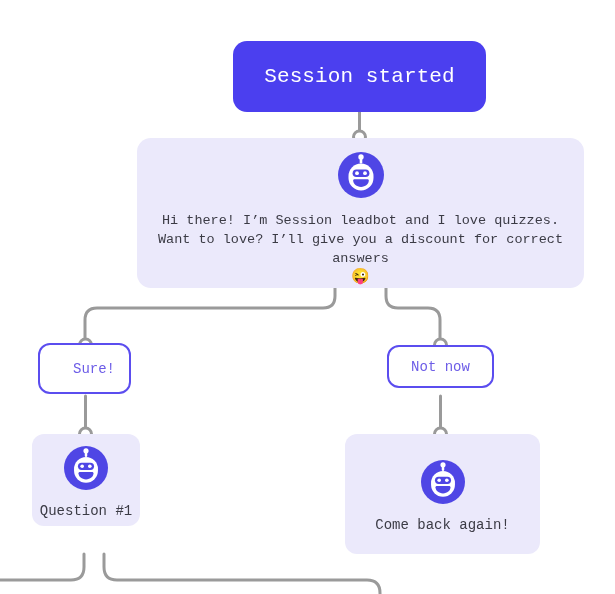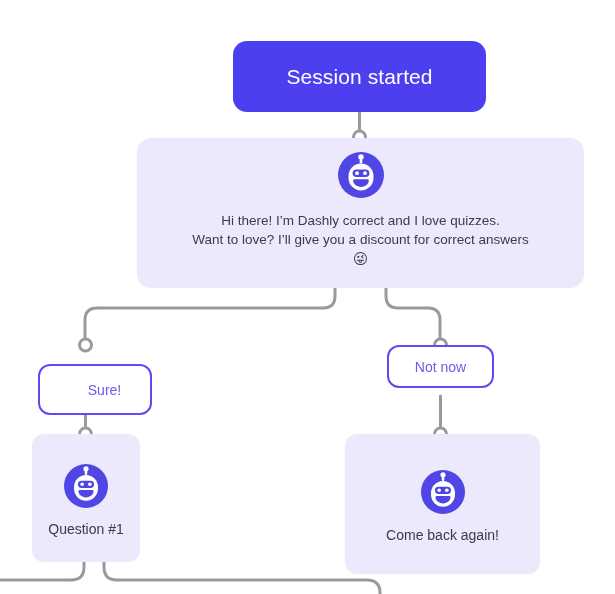--- a/index.html
+++ b/index.html
@@ -14,20 +14,21 @@
     overflow: hidden;
     font-family: "Liberation Sans", "DejaVu Sans", sans-serif;
     -webkit-font-smoothing: antialiased;
   }
 
   #canvas {
     position: absolute;
     inset: 0;
     width: 615px;
     height: 594px;
+    font-family: Liberation Mono, monospace;
   }
 
   
   #wires {
     position: absolute;
     left: 0;
     top: 0;
     width: 615px;
     height: 594px;
     pointer-events: none;
@@ -97,22 +98,22 @@
     border: 2px solid #5B4DEF;
     border-radius: 12px;
     display: flex;
     align-items: center;
     justify-content: center;
     color: #6C5CE7;
     font-size: 14px;
   }
   .reply-sure {
     left: 38px;
-    top: 364px;
-    width: 114px;
+    top: 343px;
+    width: 93px;
     height: 51px;
     padding-left: 19px;
   }
   .reply-notnow {
     left: 387px;
     top: 345px;
     width: 107px;
     height: 43px;
   }
 
@@ -122,27 +123,27 @@
     border-radius: 12px;
     display: flex;
     flex-direction: column;
     align-items: center;
     justify-content: center;
   }
   .leaf-q1 {
     left: 32px;
     top: 434px;
     width: 108px;
-    height: 128px;
+    height: 92px;
   }
   .leaf-comeback {
     left: 345px;
     top: 434px;
     width: 195px;
-    height: 140px;
+    height: 120px;
   }
   .leaf .avatar-wrap {
     margin-top: 4px;
   }
   .leaf-label {
     margin-top: 14px;
     color: #3B3B45;
     font-size: 14px;
     line-height: 1;
     text-align: center;
@@ -190,21 +191,21 @@
         <rect x="21.7" y="5.5" width="2.6" height="6" rx="1.3" fill="#FFFFFF"></rect>
         <circle cx="23" cy="5" r="2.7" fill="#FFFFFF"></circle>
         <rect x="10.5" y="11.5" width="25" height="27" rx="12.5" fill="#FFFFFF"></rect>
         <rect x="14.6" y="17.4" width="16.8" height="7.6" rx="3.8" fill="#4F46E5"></rect>
         <circle cx="19" cy="21.2" r="1.9" fill="#FFFFFF"></circle>
         <circle cx="27" cy="21.2" r="1.9" fill="#FFFFFF"></circle>
         <path d="M15.2 28.6 C15.2 27.8 15.9 27.3 16.7 27.3 L29.3 27.3 C30.1 27.3 30.8 27.8 30.8 28.6 C30.8 32.3 27.4 34.9 23 34.9 C18.6 34.9 15.2 32.3 15.2 28.6 Z" fill="#4F46E5"></path>
       </svg>
     </span>
     <div class="bubble-text">
-      <span>Hi there! I’m Dashly correct and I love quizzes.</span><br>
+      <span>Hi there! I’m Session leadbot and I love quizzes.</span><br>
       <span>Want to love? I’ll give you a discount for correct answers</span>
       <span class="emoji-line">😜</span>
     </div>
   </div>
 
   <div class="node reply-btn reply-sure">
     <span>Sure!</span>
   </div>
 
   <div class="node reply-btn reply-notnow">

